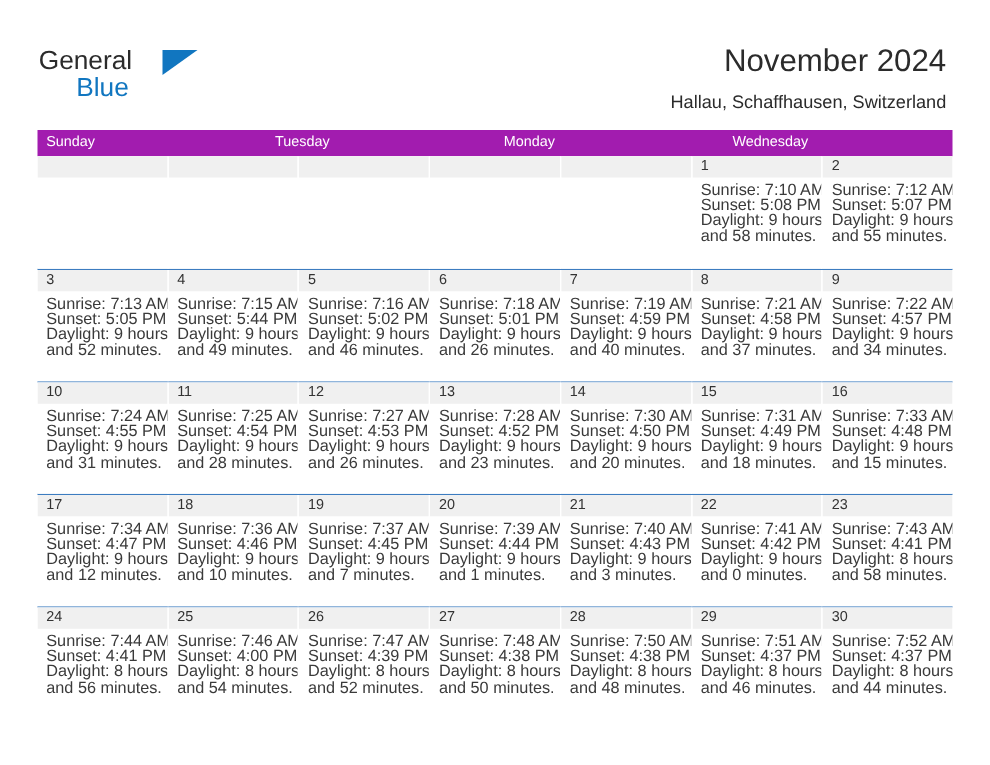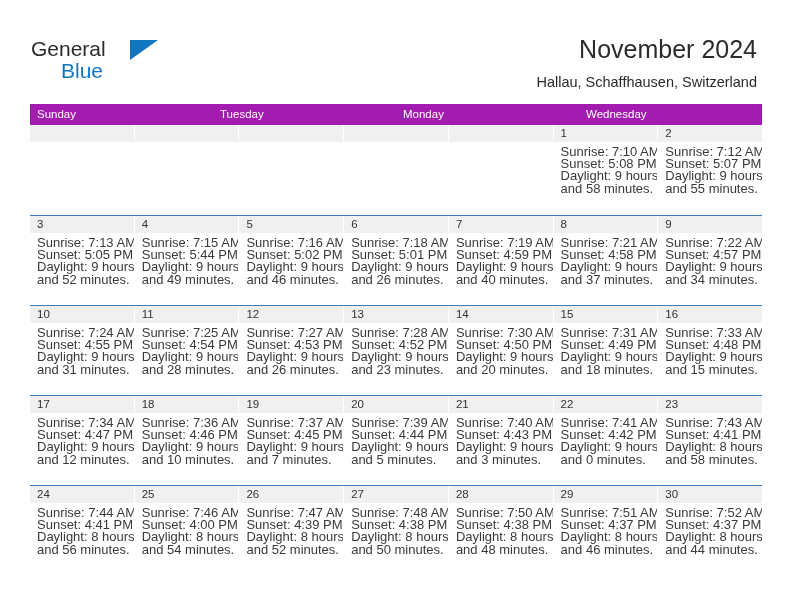--- a/index.html
+++ b/index.html
@@ -374,21 +374,21 @@
               <div>Daylight: 9 hours</div>
               <div>and 7 minutes.</div>
             </div>
           </div>
           <div class="day-cell">
             <div class="day-head">20</div>
             <div class="day-body">
               <div>Sunrise: 7:39 AM</div>
               <div>Sunset: 4:44 PM</div>
               <div>Daylight: 9 hours</div>
-              <div>and 5 minutes.</div>
+              <div>and 1 minutes.</div>
             </div>
           </div>
           <div class="day-cell">
             <div class="day-head">21</div>
             <div class="day-body">
               <div>Sunrise: 7:40 AM</div>
               <div>Sunset: 4:43 PM</div>
               <div>Daylight: 9 hours</div>
               <div>and 3 minutes.</div>
             </div>

